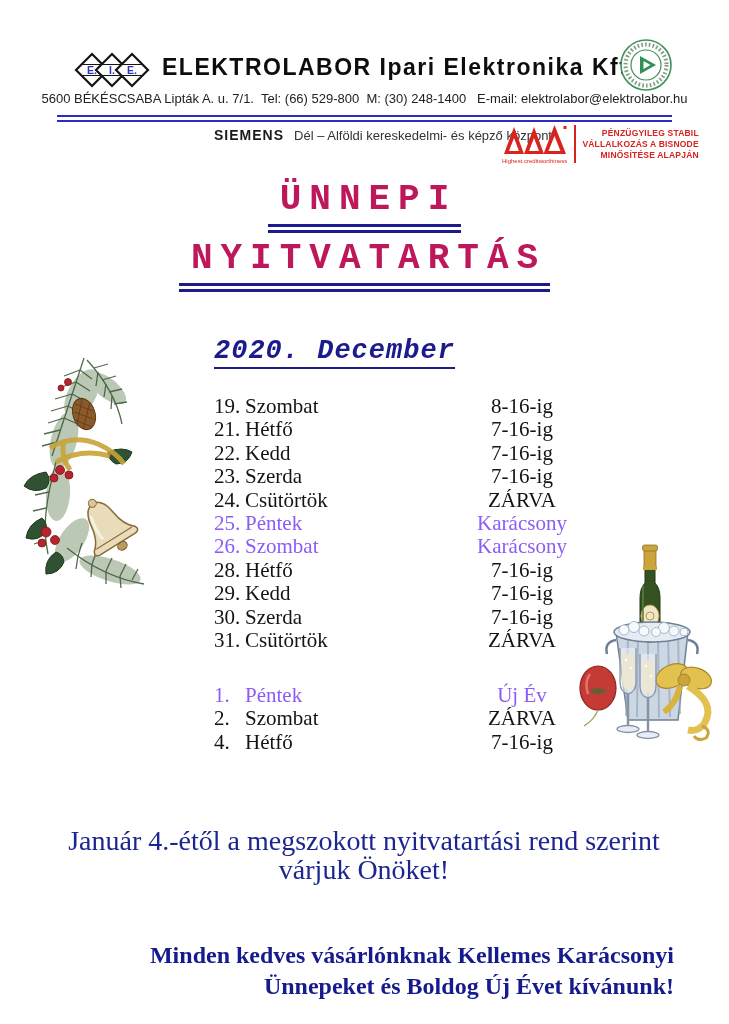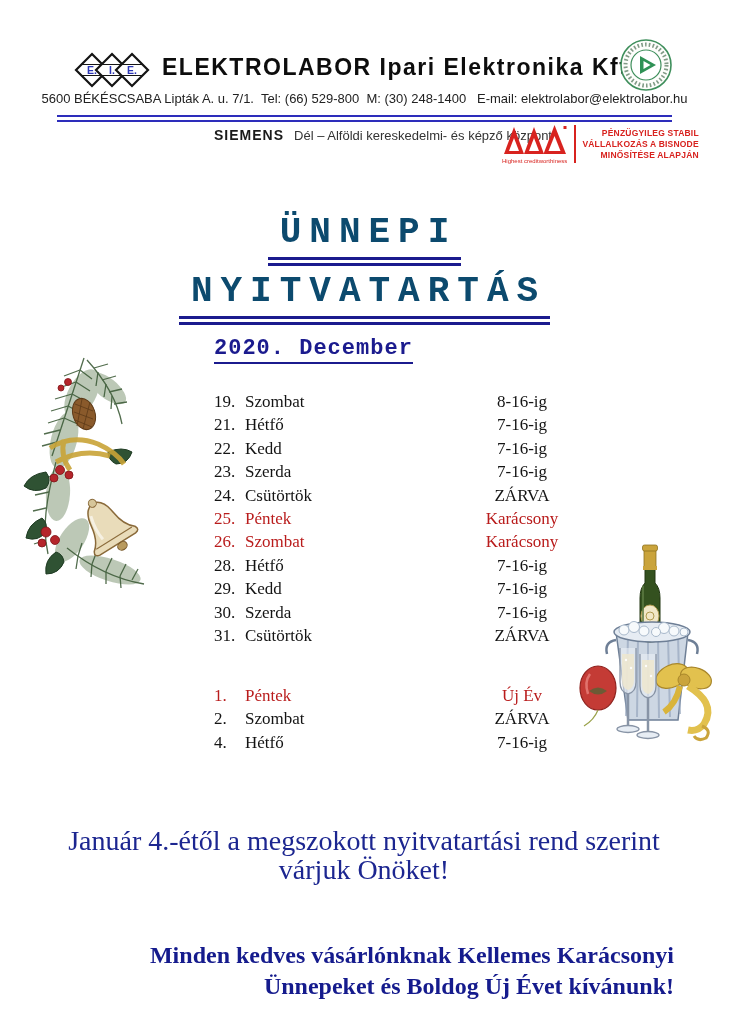--- a/index.html
+++ b/index.html
@@ -30,42 +30,42 @@
   .aaa-left{display:flex;flex-direction:column;align-items:center;}
   .aaa-sub{font-family:"Liberation Sans",sans-serif;font-size:6px;color:#d8231f;margin-top:1px;}
   .aaa-divider{width:2px;background:#d8231f;height:38px;margin:1px 6px 0 7px;}
   .aaa-lines{
     font-family:"Liberation Sans",sans-serif;font-weight:bold;font-size:8.5px;
     color:#d8231f;line-height:11px;letter-spacing:.2px;padding-top:4px;white-space:nowrap;
   }
   
   .title-block{
     position:absolute;top:180px;left:0;width:729px;text-align:center;
-    font-family:"Liberation Mono","DejaVu Sans Mono",monospace;font-weight:bold;color:#0c4a6e;margin-top:33px;
+    font-family:"Liberation Mono","DejaVu Sans Mono",monospace;font-weight:bold;color:#be185d;
   }
   .title-line{
     display:inline-block;font-size:36px;letter-spacing:8px;line-height:40px;
     padding:0 4px 4px 12px;border-bottom:9px double #1b1b8e;
   }
   .title-line2{margin-top:6px;}
   
   .sched{position:absolute;left:214px;width:392px;}
   .sched-dec{top:336px;}
   .sched-jan{top:658px;}
   .sched-heading{
     display:inline-block;font-family:"Liberation Mono","DejaVu Sans Mono",monospace;
-    font-weight:bold;font-size:22px;letter-spacing:1px;color:#1b1b8e;
-    border-bottom:2px solid #1b1b8e;padding-bottom:1px;white-space:pre;
-  }
-  .rows{margin-top:26px;font-size:17px;color:#141414;}
+    font-weight:bold;font-size:27px;letter-spacing:1px;color:#1b1b8e;
+    border-bottom:2px solid #1b1b8e;padding-bottom:1px;white-space:pre;font-style:italic;
+  }
+  .rows{margin-top:26px;font-size:21px;color:#141414;}
   .sched-row{display:flex;line-height:23.4px;}
   .sched-row .num{width:31px;}
   .sched-row .day{flex:1;}
   .sched-row .hours{width:168px;text-align:center;}
-  .sched-row.red{color:#b91c1c;align-items:center;}
+  .sched-row.red{color:#8b5cf6;align-items:center;}
   
   .msg-normal{
     position:absolute;top:826px;left:64px;width:600px;text-align:center;
     font-size:28px;line-height:29px;color:#1c2690;
   }
   .msg-greeting{
     position:absolute;top:940px;left:54px;width:620px;text-align:right;
     font-size:24px;font-weight:bold;line-height:31px;color:#151b8d;
   }
   

